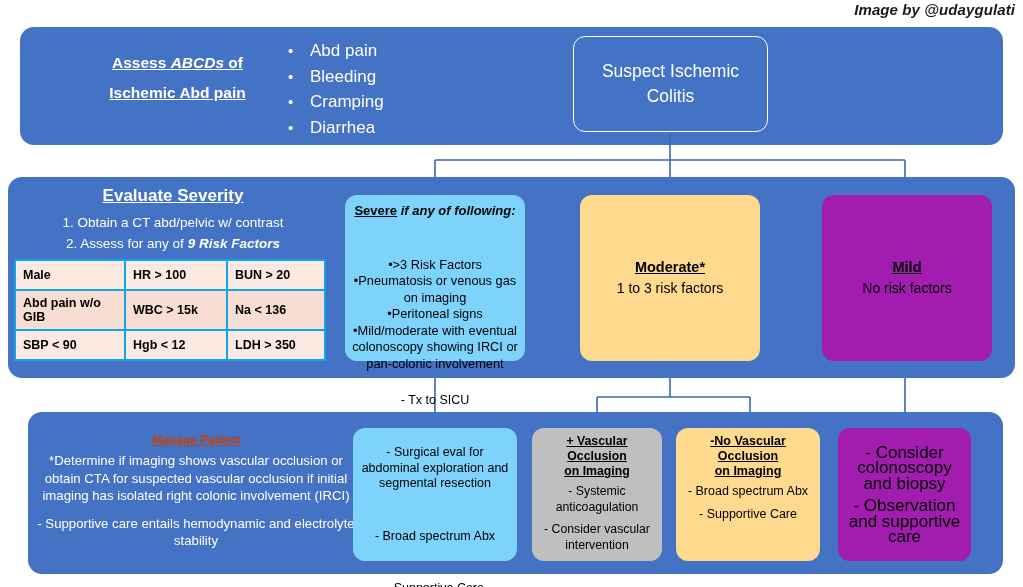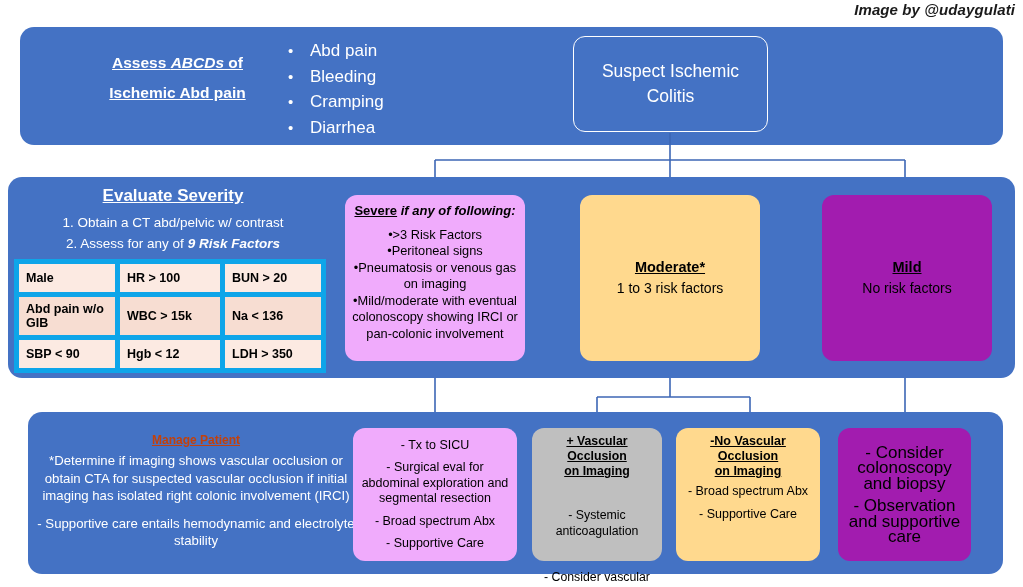--- a/index.html
+++ b/index.html
@@ -18,21 +18,21 @@
   .panel{position:absolute;background:#4472C4;border-radius:14px;}
   #panel-assess{left:20px;top:27px;width:983px;height:118px;}
   #panel-severity{left:8px;top:177px;width:1007px;height:201px;}
   #panel-manage{left:28px;top:412px;width:975px;height:162px;}
 
   
   .card{position:absolute;border-radius:12px;box-sizing:border-box;
         display:flex;flex-direction:column;justify-content:center;align-items:center;
         text-align:center;color:#000;}
   .card .hd{font-weight:bold;text-decoration:underline;}
-  .salmon{background:#f0abfc;}
+  .salmon{background:#7dd3fc;gap:30px;}
   .yellow{background:#FFD98E;}
   .green{background:#a21caf;}
   .gray{background:#BFBFBF;}
 
   
   #assess-title{
     position:absolute;left:60px;top:48px;width:235px;
     color:#fff;font-weight:bold;font-size:15.5px;text-align:center;line-height:30px;
   }
   #assess-title u{text-decoration:underline;}
@@ -49,21 +49,21 @@
   }
 
   
   #sev-title{position:absolute;left:14px;top:186px;width:318px;text-align:center;
              color:#fff;font-weight:bold;font-size:17px;text-decoration:underline;}
   #sev-steps{position:absolute;left:14px;top:212px;width:318px;text-align:center;
              color:#fff;font-size:13.5px;line-height:21px;}
   #sev-steps .it{font-style:italic;font-weight:bold;}
   #risk-table{position:absolute;left:14px;top:259px;width:312px;
               border-collapse:collapse;font-size:12.5px;font-weight:bold;color:#000;}
-  #risk-table td{border:5px solid #0ea5e9;padding:5px 7px;height:18px;background:#FCEAE2;}
+  #risk-table td{border:2px solid #0ea5e9;padding:5px 7px;height:18px;background:#FCEAE2;}
   #risk-table tr.alt td{background:#F7DDD2;}
   #risk-table td.c2{width:86px;}
   #risk-table td.c3{width:82px;}
 
   
   #card-severe{left:345px;top:195px;width:180px;height:166px;padding:8px 6px 6px;
                font-size:12.8px;line-height:16.5px;justify-content:flex-start;}
   #card-severe .hd{font-style:italic;text-decoration:none;margin-bottom:7px;font-size:13px;}
   #card-severe .hd u{text-decoration:underline;font-style:normal;}
   #card-moderate{left:580px;top:195px;width:180px;height:166px;font-size:14px;line-height:21px;}
@@ -75,21 +75,21 @@
   #manage-title{position:absolute;left:36px;top:433px;width:320px;text-align:center;
                 color:#c2410c;font-weight:bold;font-size:12px;text-decoration:underline;}
   #manage-body{position:absolute;left:32px;top:452px;width:328px;text-align:center;
                color:#fff;font-size:13.2px;line-height:17.5px;}
   #manage-body p{margin:0;}
   #manage-body p+p{margin-top:10px;}
 
   #card-tx-severe{left:353px;top:428px;width:164px;height:133px;
                   font-size:12.5px;line-height:15.5px;padding:6px;}
   #card-tx-occlusion{left:532px;top:428px;width:130px;height:133px;
-                     font-size:12.3px;line-height:15.5px;padding:6px;justify-content:flex-start;gap:24px;}
+                     font-size:12.3px;line-height:15.5px;padding:6px;justify-content:flex-start;}
   #card-tx-nooccl{left:676px;top:428px;width:144px;height:133px;
                   font-size:12.5px;line-height:15.5px;padding:6px;justify-content:flex-start;}
   #card-tx-mild{left:838px;top:428px;width:133px;height:133px;
                 font-size:17px;line-height:15.5px;padding:10px;}
   .card p{margin:0;}
   .card p+p{margin-top:7px;}
   #card-tx-occlusion .hd,#card-tx-nooccl .hd{margin-bottom:5px;line-height:15px;}
 
   
   svg.conn{position:absolute;left:0;top:0;width:1023px;height:587px;pointer-events:none;}
@@ -173,22 +173,22 @@
       <td class="c2">Hgb &lt; 12</td>
       <td class="c3">LDH &gt; 350</td>
     </tr>
   </tbody>
 </table>
 
 <div class="card salmon" id="card-severe">
   <div class="hd"><u>Severe</u><span> if any of following:</span></div>
   <div>
     <p><span>•</span><span>&gt;3 Risk Factors</span></p>
+    <p style="margin-top:0"><span>•</span><span>Pneumatosis or venous gas on imaging</span></p>
     <p style="margin-top:0"><span>•</span><span>Peritoneal signs</span></p>
-    <p style="margin-top:0"><span>•</span><span>Pneumatosis or venous gas on imaging</span></p>
     <p style="margin-top:0"><span>•</span><span>Mild/moderate with eventual colonoscopy showing IRCI or pan-colonic involvement</span></p>
   </div>
 </div>
 
 <div class="card yellow" id="card-moderate">
   <div class="hd">Moderate*</div>
   <div>1 to 3 risk factors</div>
 </div>
 
 <div class="card green" id="card-mild">

